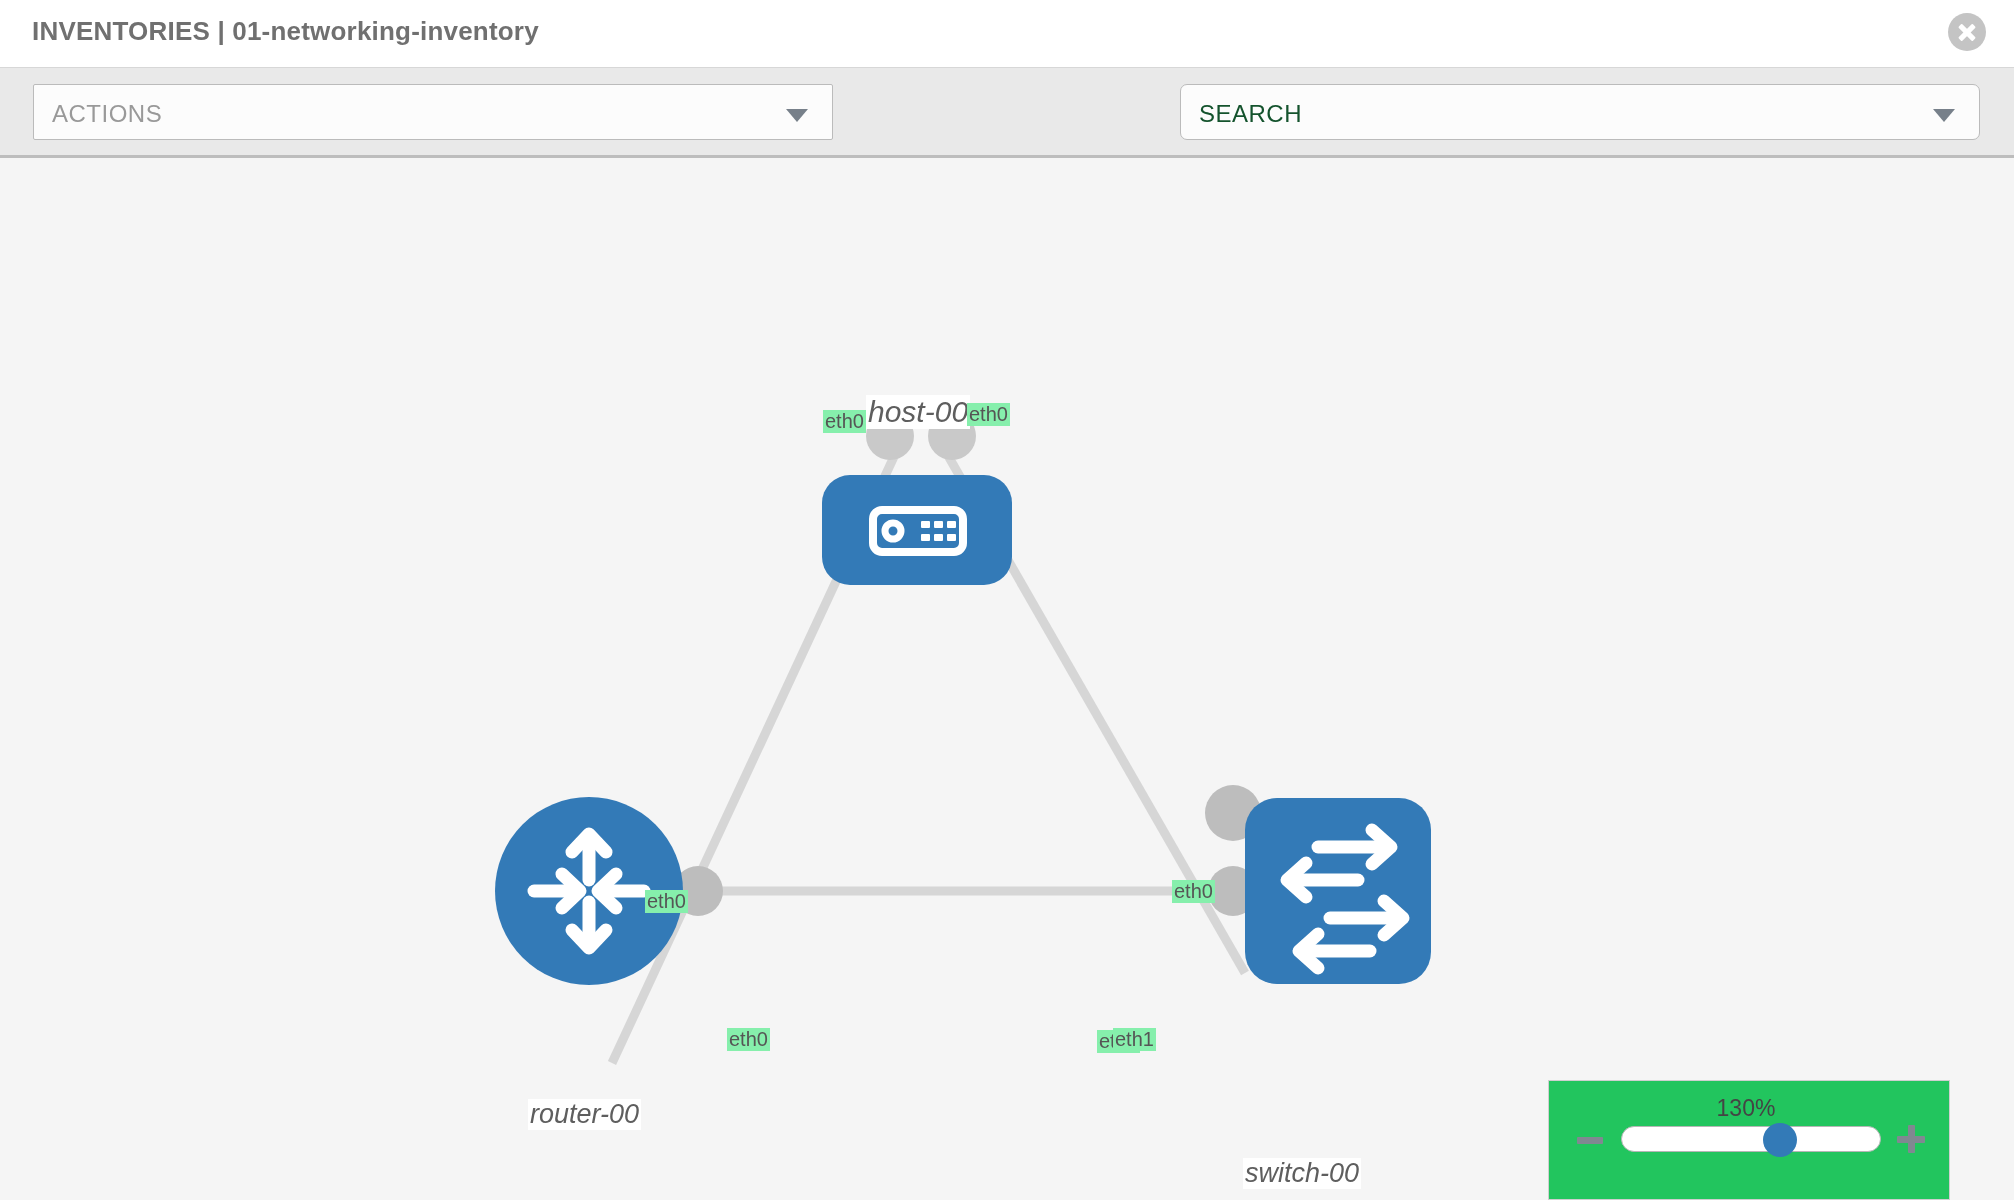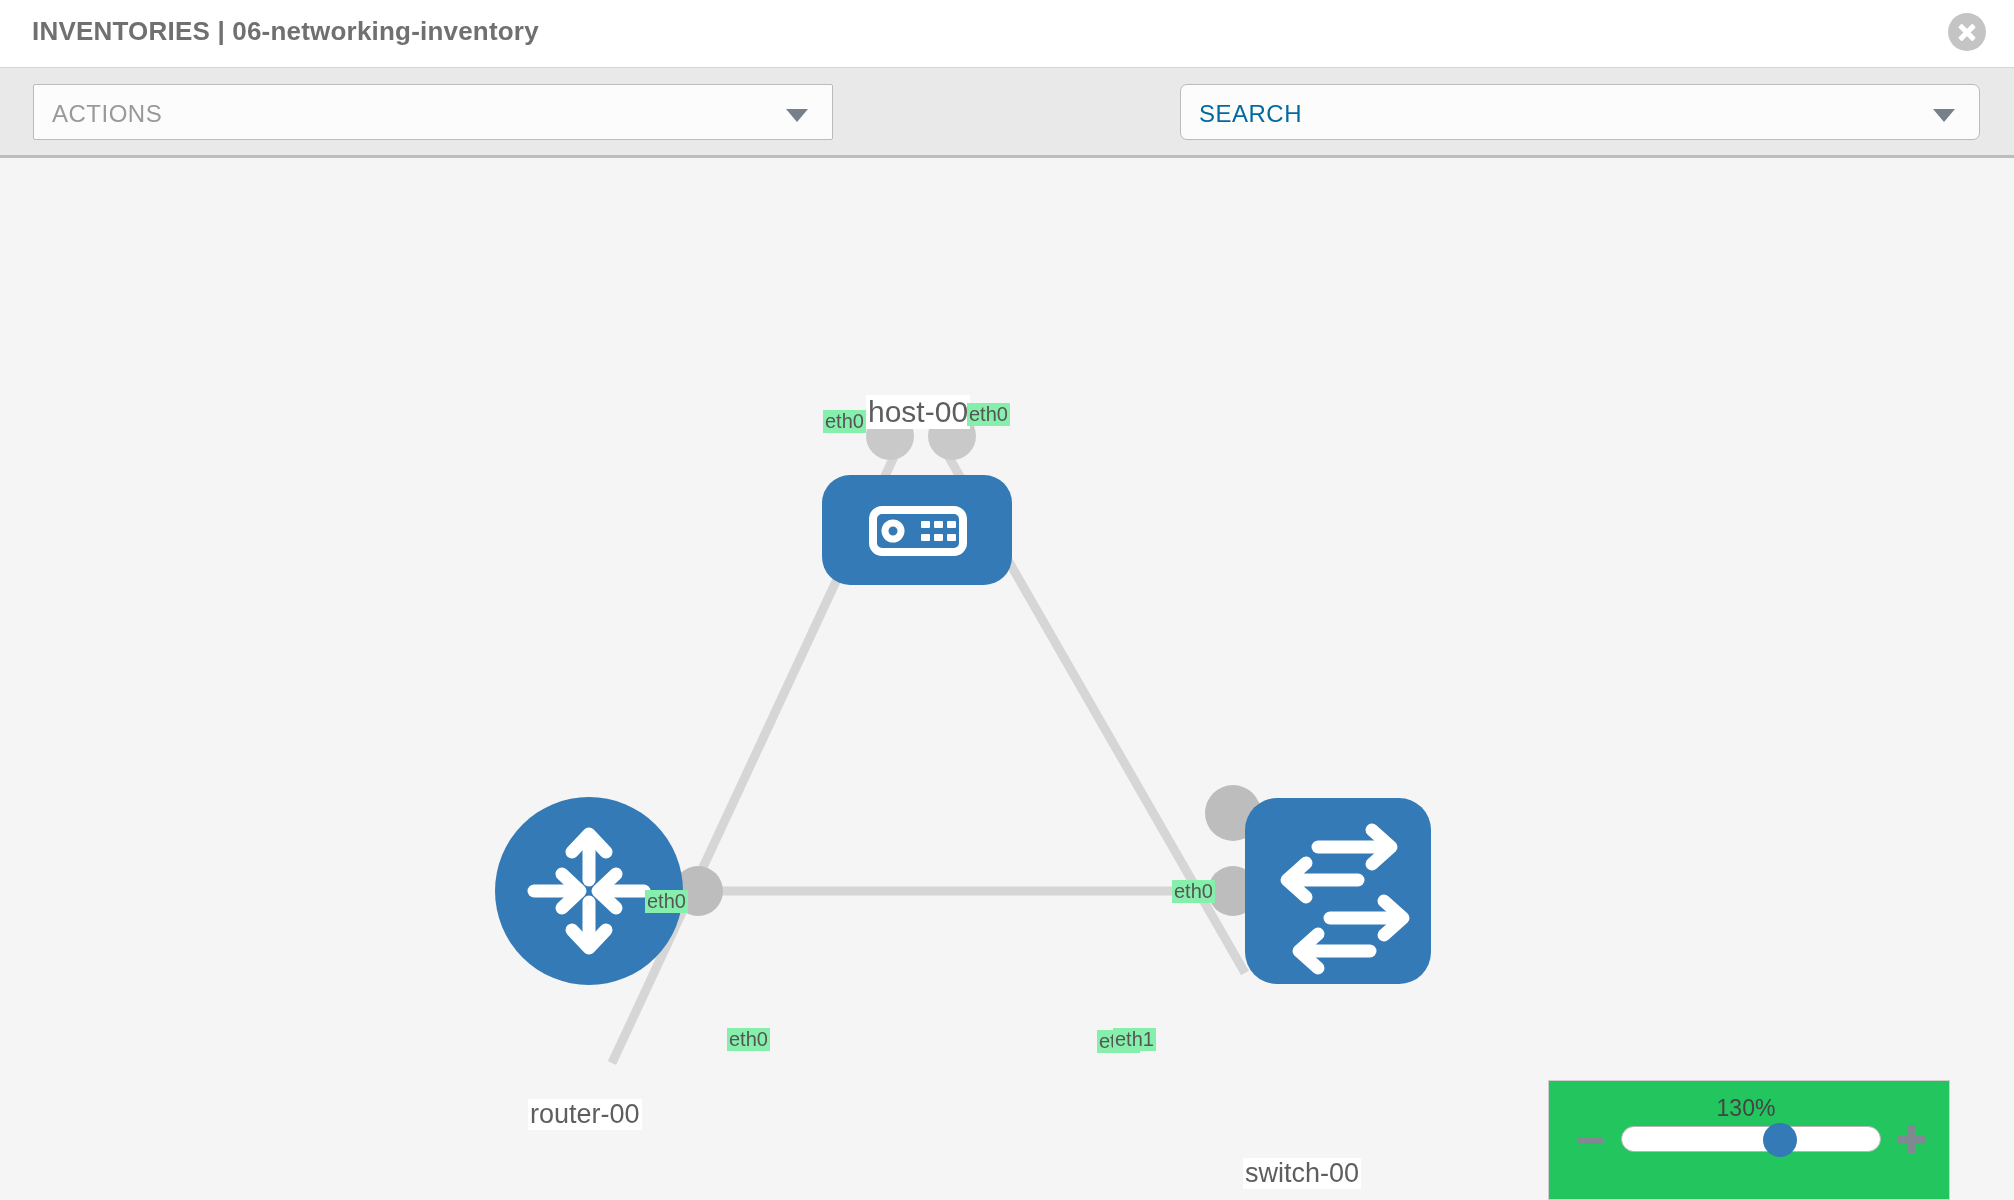--- a/index.html
+++ b/index.html
@@ -116,21 +116,21 @@
     border: 1px solid #bbbbbb;
     border-radius: 7px;
     box-sizing: border-box;
     cursor: text;
   }
   #search-field .label {
     position: absolute;
     left: 18px;
     top: 15px;
     font-size: 24px;
-    color: #0369a1;
+    color: #14532d;
     letter-spacing: 0.5px;
   }
 
   
   #topology-canvas {
     position: absolute;
     left: 0; top: 158px;
     width: 2014px;
     height: 1042px;
     background: #f5f5f5;
@@ -141,20 +141,21 @@
     left: 0; top: 0;
   }
 
   .node-label {
     position: absolute;
     font-size: 27px;
     color: #5e5e5e;
     background: #ffffff;
     white-space: nowrap;
     padding: 0 2px;
+    font-style: italic;
   }
   .iface-label {
     position: absolute;
     font-size: 20px;
     color: #555555;
     background: #86efac;
     white-space: nowrap;
     padding: 0 2px;
   }
 
@@ -228,21 +229,21 @@
     position: absolute;
     left: 11px; top: 0;
     width: 7px; height: 28px;
     background: #808891; border-radius: 1px;
   }
 </style>
 </head>
 <body>
 
 <div id="app-header">
-  <div id="page-title">INVENTORIES | 06-networking-inventory</div>
+  <div id="page-title">INVENTORIES | 01-networking-inventory</div>
   <div id="close-button">
     <div class="bar b1"></div>
     <div class="bar b2"></div>
   </div>
 </div>
 
 <div id="toolbar">
 
   <div id="actions-dropdown">
     <span class="label">ACTIONS</span>

